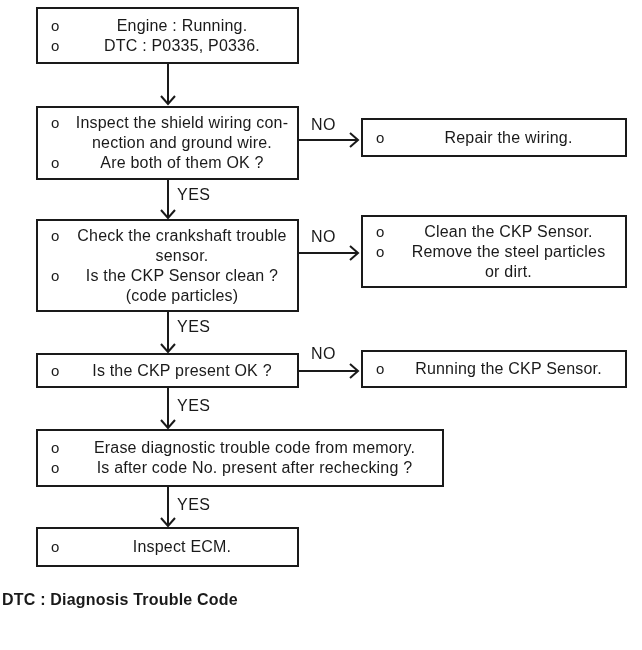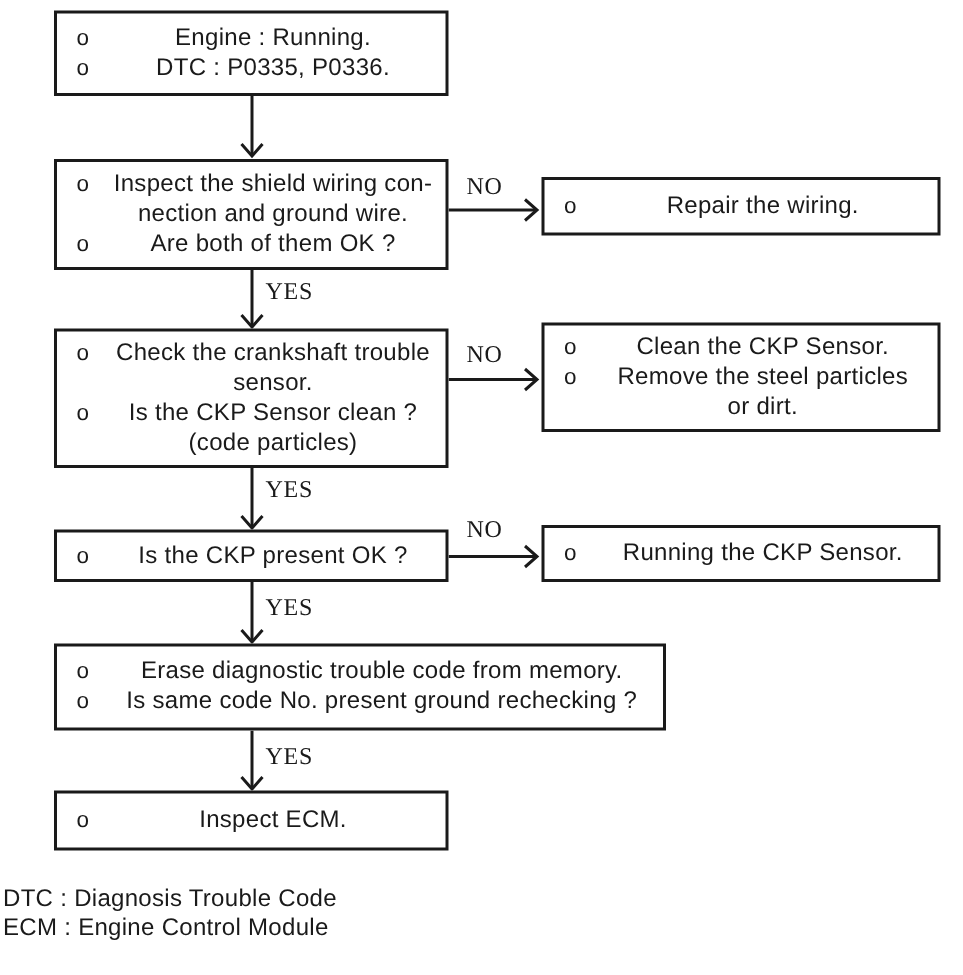--- a/index.html
+++ b/index.html
@@ -62,40 +62,40 @@
     width: 642px;
     height: 650px;
     pointer-events: none;
   }
   .flow-label {
     position: absolute;
     font-size: 16px;
     line-height: 18px;
     letter-spacing: 0.5px;
     color: #1a1a1a;
-    font-family: Liberation Serif, serif;
   }
   .lbl-yes-1 { left: 177px; top: 186px; }
   .lbl-yes-2 { left: 177px; top: 318px; }
   .lbl-yes-3 { left: 177px; top: 397px; }
   .lbl-yes-4 { left: 177px; top: 496px; }
   .lbl-no-1  { left: 311px; top: 116px; }
   .lbl-no-2  { left: 311px; top: 228px; }
   .lbl-no-3  { left: 311px; top: 345px; }
 
   .legend {
     position: absolute;
     left: 2px;
     top: 590px;
   }
   .legend-line {
     font-size: 16px;
     line-height: 19px;
     letter-spacing: 0.2px;
     white-space: nowrap;
+    font-weight: bold;
   }
 </style>
 </head>
 <body>
 
 <div id="canvas">
 
   <svg class="arrow-layer" viewBox="0 0 642 650">
     <g stroke="#1a1a1a" stroke-width="2" fill="none">
 
@@ -162,21 +162,21 @@
     </div>
   </div>
 
   <div class="box b-erase">
     <div class="item">
       <span class="bullet">o</span>
       <span class="txt">Erase diagnostic trouble code from memory.</span>
     </div>
     <div class="item">
       <span class="bullet">o</span>
-      <span class="txt">Is same code No. present ground rechecking ?</span>
+      <span class="txt">Is after code No. present after rechecking ?</span>
     </div>
   </div>
 
   <div class="box b-ecm">
     <div class="item">
       <span class="bullet">o</span>
       <span class="txt">Inspect ECM.</span>
     </div>
   </div>
 
@@ -209,16 +209,15 @@
   <span class="flow-label lbl-yes-1">YES</span>
   <span class="flow-label lbl-yes-2">YES</span>
   <span class="flow-label lbl-yes-3">YES</span>
   <span class="flow-label lbl-yes-4">YES</span>
   <span class="flow-label lbl-no-1">NO</span>
   <span class="flow-label lbl-no-2">NO</span>
   <span class="flow-label lbl-no-3">NO</span>
 
   <div class="legend">
     <div class="legend-line">DTC : Diagnosis Trouble Code</div>
-    <div class="legend-line">ECM : Engine Control Module</div>
   </div>
 
 </div>
 
 </body></html>

